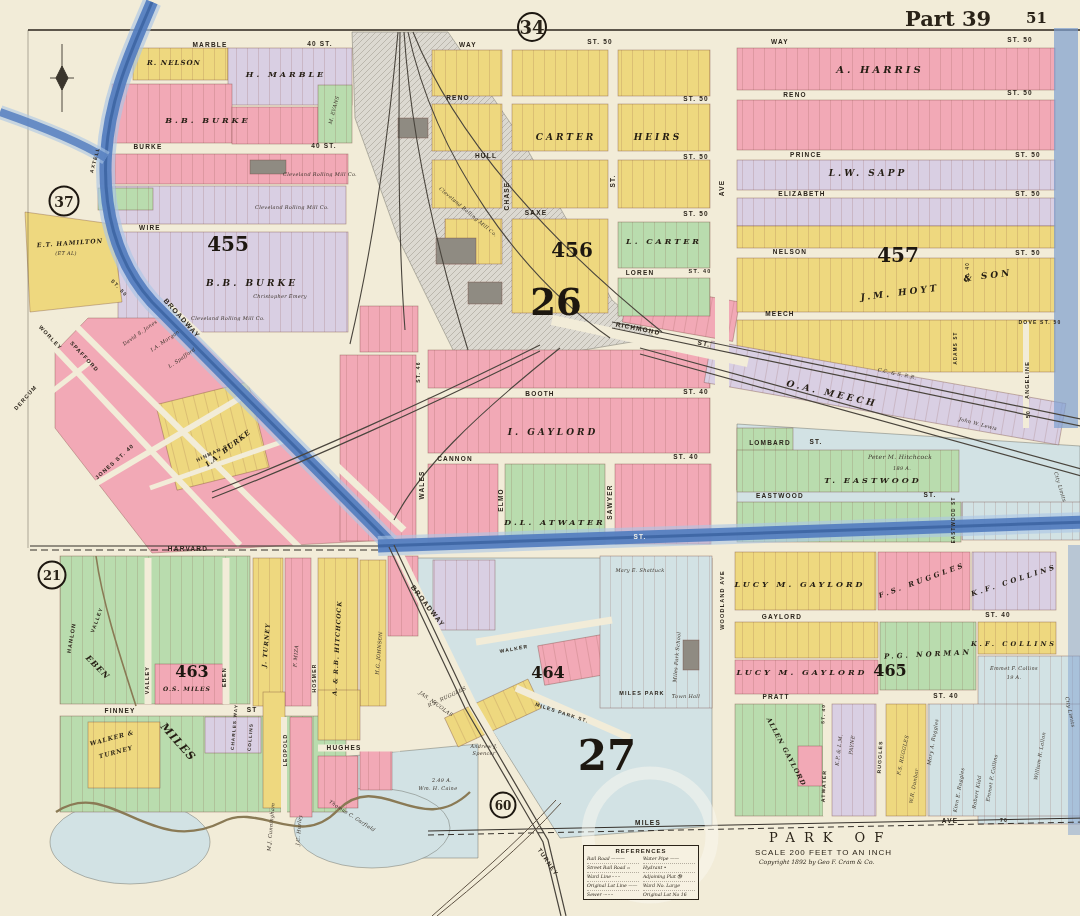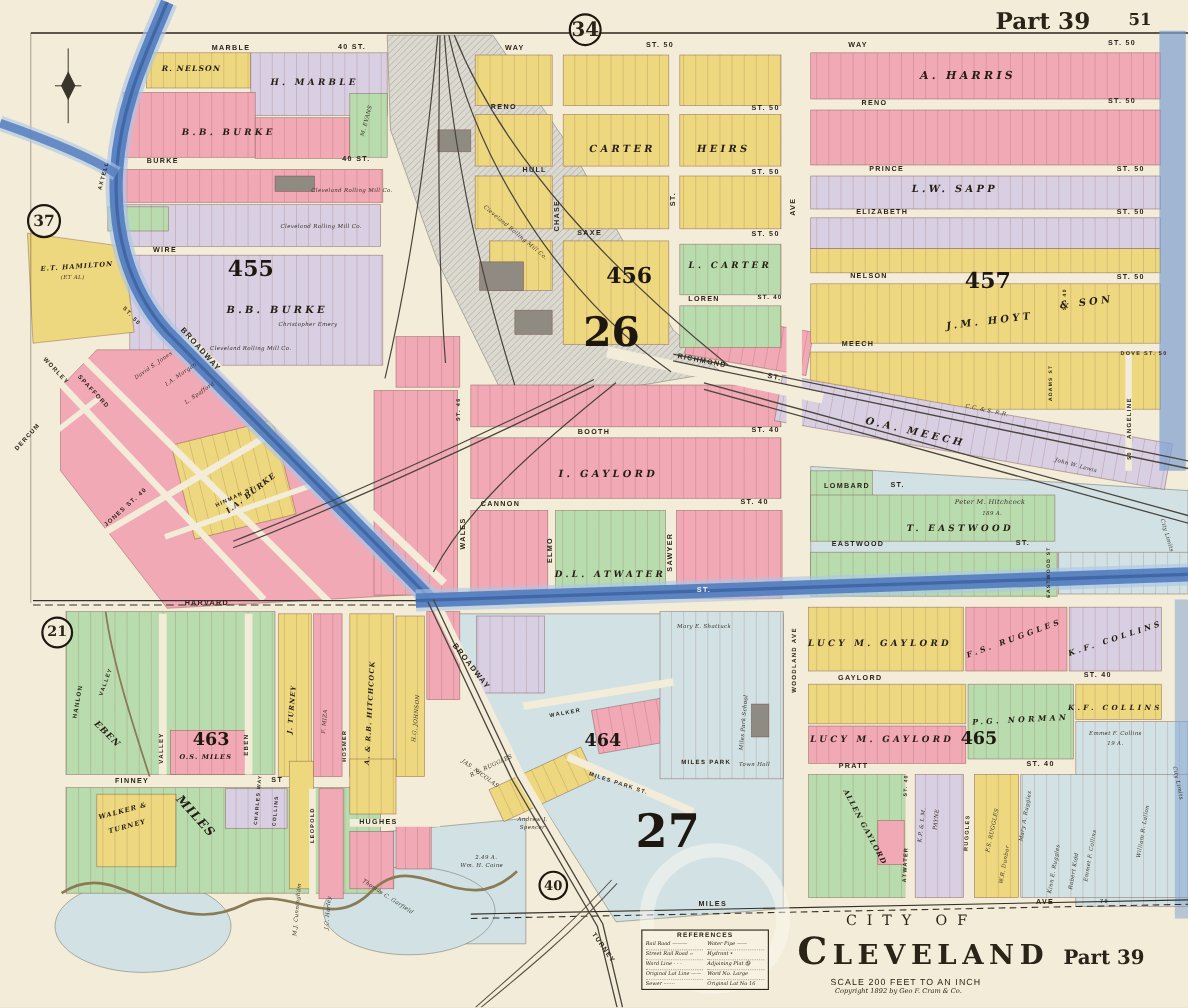--- a/index.html
+++ b/index.html
@@ -461,26 +461,22 @@
           <div>Water Pipe ——</div>
           <div>Hydrant •</div>
           <div>Adjoining Plat ⑲</div>
           <div>Ward No. Large</div>
           <div>Original Lot No 16</div>
         </div>
     </div>
   </div>
 
   <div id="titleblock">
-    <div id="tb-cityof">CITY OF</div>
-    <div>
-      <span id="tb-main">CLEVELAND</span>
-      <span id="tb-part">Part 39</span>
-    </div>
+    <div id="tb-cityof">PARK OF</div>
     <div id="tb-scale">SCALE 200 FEET TO AN INCH</div>
     <div id="tb-copy">Copyright 1892 by Geo F. Cram &amp; Co.</div>
   </div>
 
 <div class="circ" style="left: 532px; top: 27px; width: 26px; height: 26px; font-size: 18px;">34</div>
-    <div class="circ" style="left: 40px; top: 201px; width: 27px; height: 27px; font-size: 14px;">37</div>
+    <div class="circ" style="left: 64px; top: 201px; width: 27px; height: 27px; font-size: 14px;">37</div>
     <div class="circ" style="left: 52px; top: 575px; width: 25px; height: 25px; font-size: 13px;">21</div>
-    <div class="circ" style="left: 503px; top: 805px; width: 23px; height: 23px; font-size: 12px;">40</div>
+    <div class="circ" style="left: 503px; top: 805px; width: 23px; height: 23px; font-size: 12px;">60</div>
   </div>
 
 </body></html>

